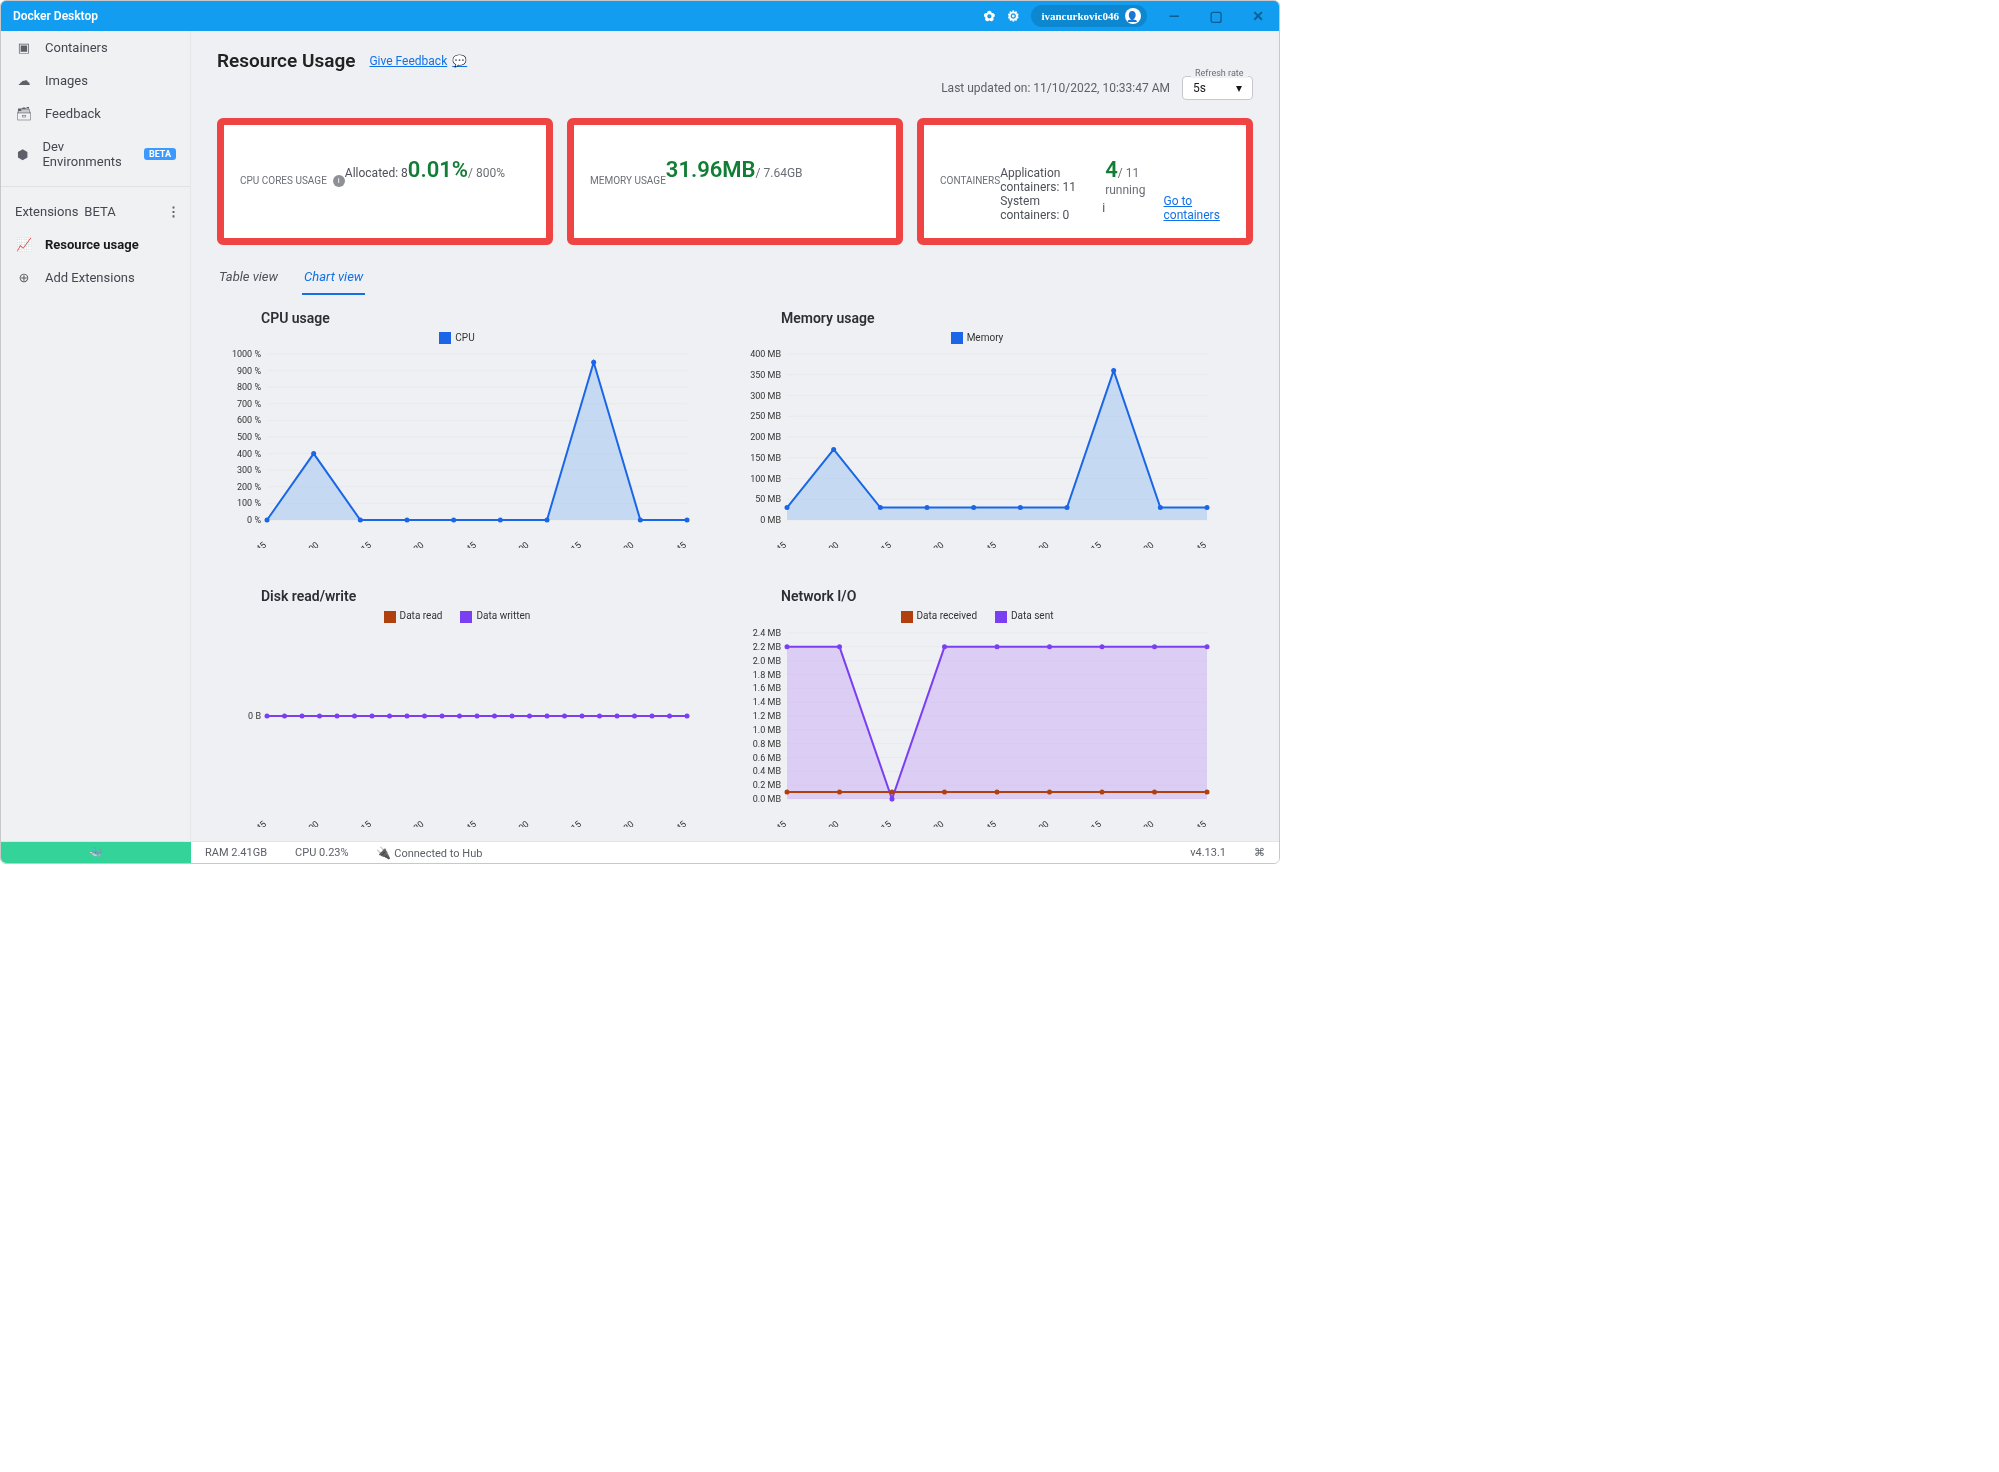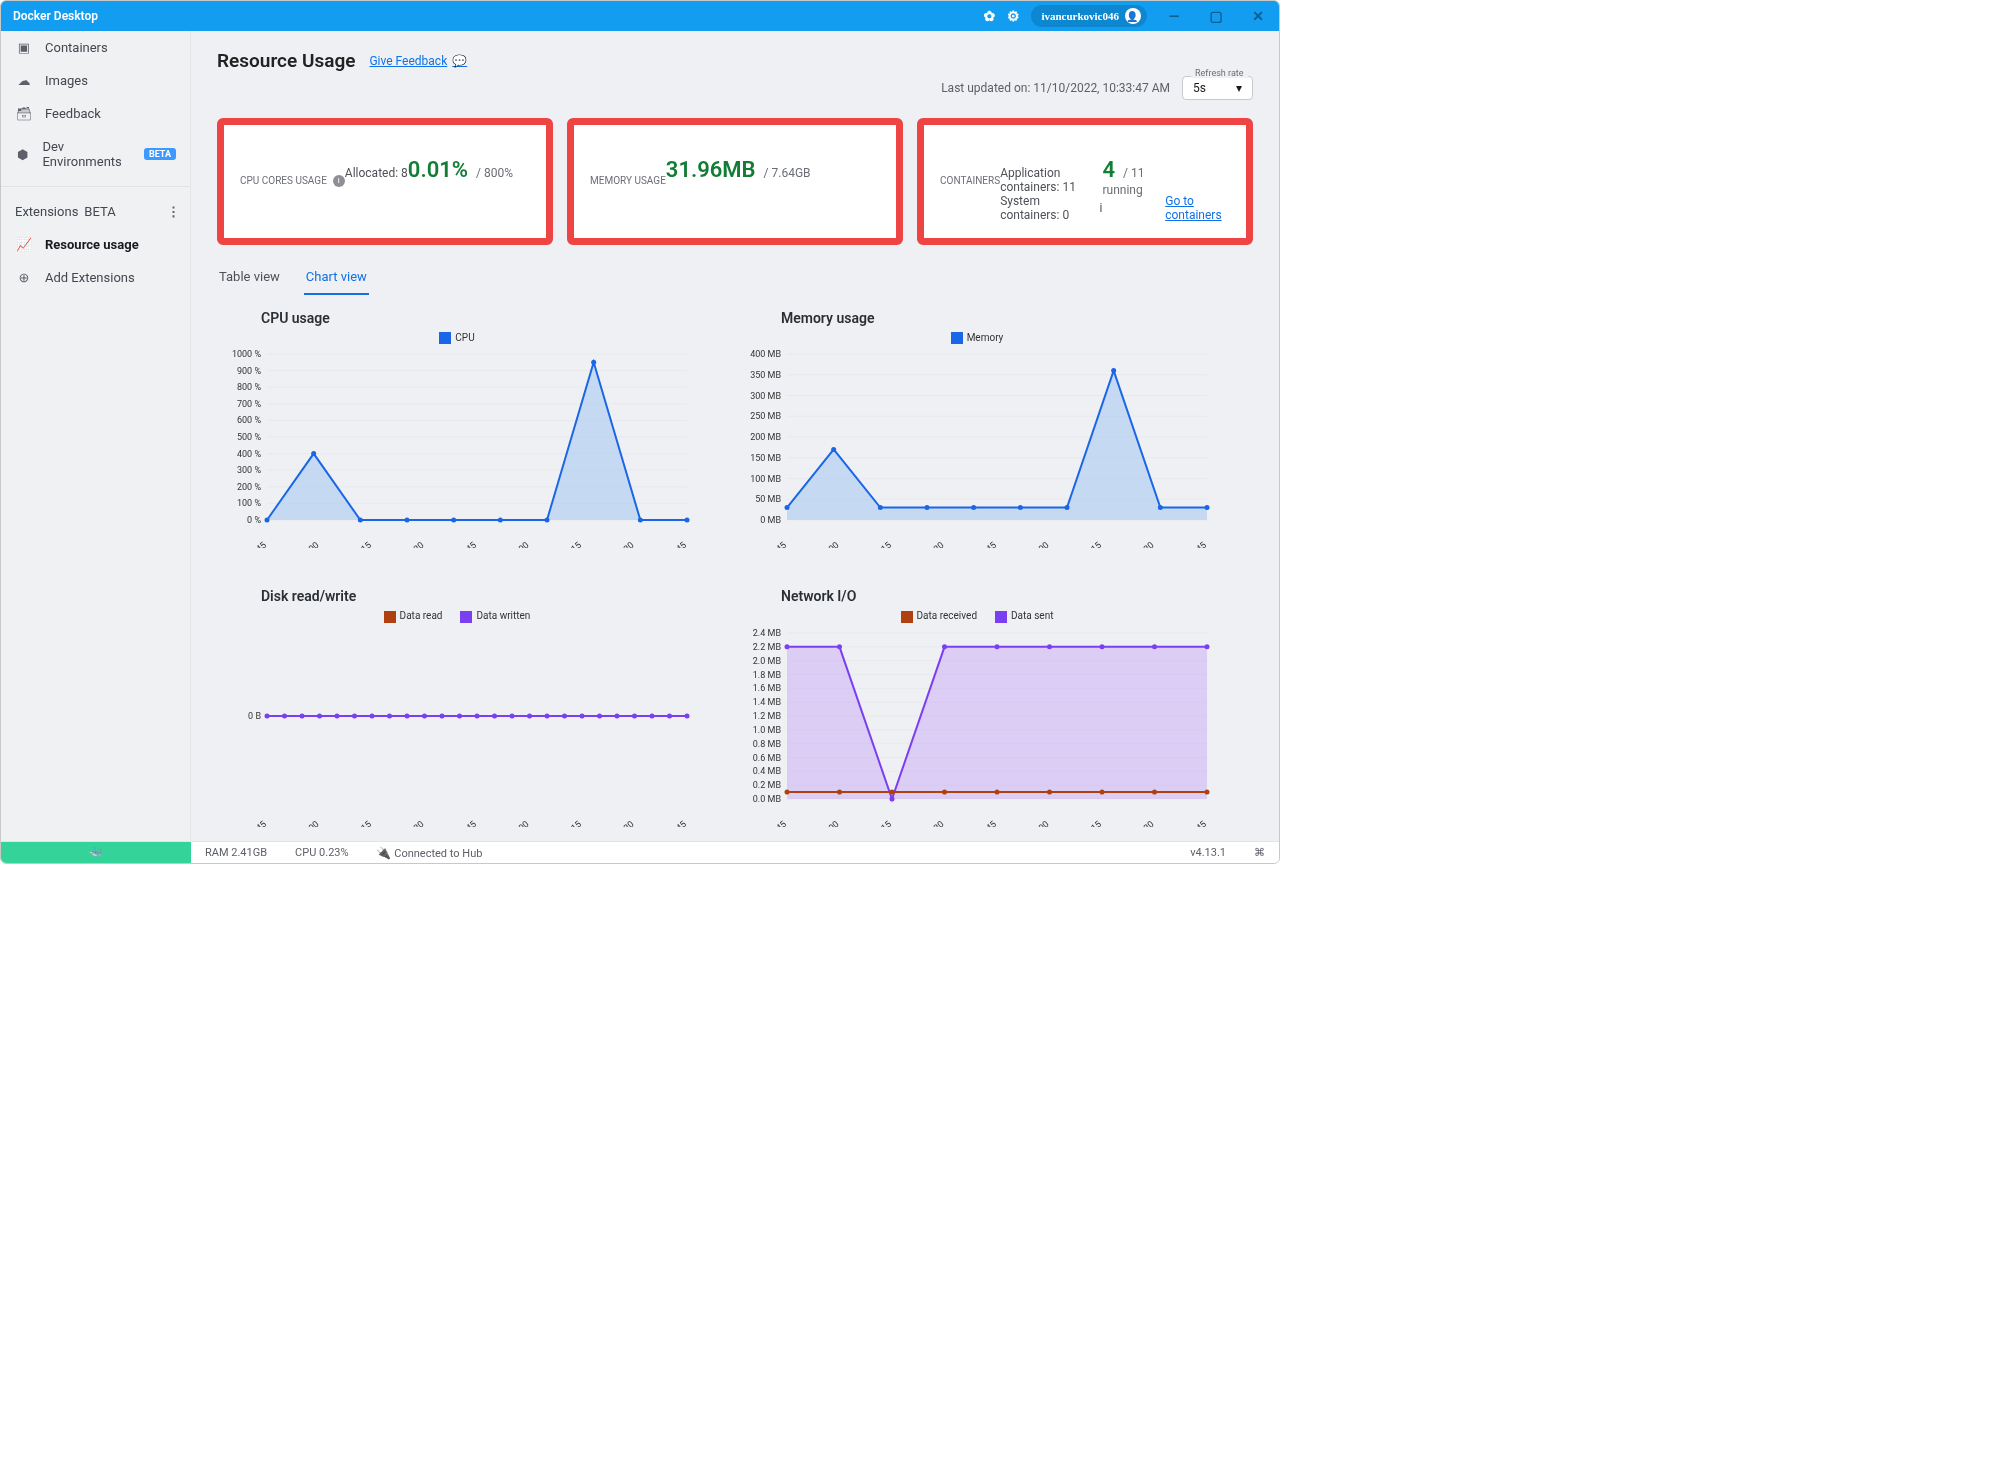--- a/index.html
+++ b/index.html
@@ -60,26 +60,26 @@
     .updated-row .ts { font-size:12px; color:#5d6068;}
     .refresh-sel { border:1px solid #c7c9ce; border-radius:4px; padding:4px 10px; background:#fff; font-size:12px; display:flex; align-items:center; gap:30px; cursor:pointer; position:relative;}
     .refresh-sel .lbl { position:absolute; top:-9px; left:8px; font-size:9px; color:#6b6e76; background:#eef0f3; padding:0 4px;}
     .cards { display:flex; gap:14px; margin-top:18px; }
     .card { flex:1; background:#fff; border:7px solid #ef4444; border-radius:6px; padding:14px 16px 16px; display:flex;flex-direction:row;min-height:116px;}
     .card .h { font-size:10px; color:#6b6e76; display:flex;align-items:center;gap:6px;}
     .card .h .info-dot{width:12px;height:12px;border-radius:50%;background:#8e9096;color:#fff;font-size:8px;display:inline-flex;align-items:center;justify-content:center;}
     .card .bigline { display:flex; align-items:baseline; justify-content:space-between; margin-top:18px;}
     .card .bigline .left{font-size:12px;color:#4e5157;}
     .card .bigline .val { font-size:22px; font-weight:600; color:#127d35;}
-    .card .bigline .suffix { font-size:12px; color:#6b6e76; margin-left:8px;}
+    .card .bigline .suffix { font-size:12px; color:#6b6e76; margin-left:0;}
     .card .barrail { margin-top:8px; height:3px; background:#e4e6ea; border-radius:2px; position:relative;}
     .card .barrail .barfill{position:absolute;left:0;top:0;height:100%;background:#1aa356;border-radius:2px;}
     .card a.link{color:#1371e6;text-decoration:underline;font-size:12px;align-self:flex-end;margin-top:10px;cursor:pointer;}
     .tabs { margin-top:18px; display:flex; gap:22px; border-bottom:1px solid transparent;}
-    .tab { padding:6px 2px 9px; font-size:13px; color:#4e5157; cursor:pointer; border-bottom:2px solid transparent;}
+    .tab { padding:6px 2px 9px; font-size:13px; color:#4e5157; cursor:pointer; border-bottom:2px solid transparent;font-style:italic;}
     .tab.active { color:#1371e6; border-bottom-color:#1371e6;}
     .charts { display:flex; flex-wrap:wrap; gap:40px 40px; margin-top:14px;}
     .chartbox { width: 480px; }
     .chartbox .ct { font-size:14px; font-weight:600; color:#2b2e33; margin-bottom:6px; margin-left:44px;}
     .legend { display:flex; justify-content:center; gap:18px; font-size:10px; color:#333; margin-bottom:4px;}
     .legend .sw { width:12px; height:12px; display:inline-block; margin-right:4px; vertical-align:middle;}
     .plot { position:relative; width:100%; height:200px; }
     .plot svg { width:100%; height:100%;}
     .ytick{font-size:9px; fill:#333;}
     .xtick{font-size:9px; fill:#333;}

